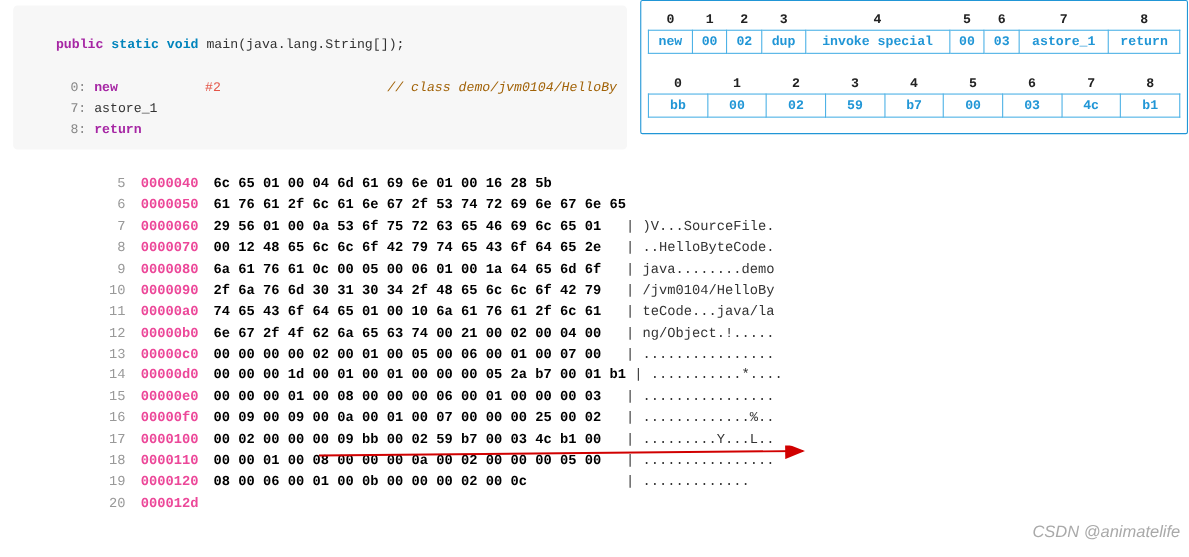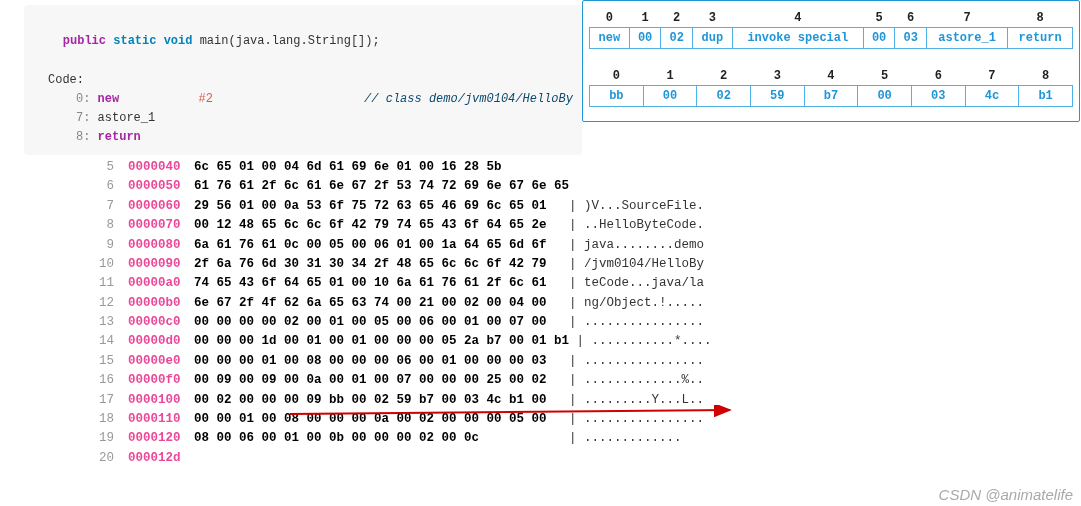--- a/index.html
+++ b/index.html
@@ -7,34 +7,34 @@
     font-family: "Menlo", "Consolas", "Courier New", monospace;
     font-size: 12px;
     background: #fff;
     width: 1081px;
     height: 506px;
     position: relative;
     overflow: hidden;
   }
   .code-panel {
     position: absolute;
-    left: 24px;
+    left: 12px;
     top: 5px;
     width: 558px;
     background: #f7f7f7;
     border-radius: 4px;
     padding: 8px 10px;
     line-height: 1.6;
     color: #888;
   }
   .code-panel .kw-purple { color: #a626a4; font-weight: bold; }
   .code-panel .kw-blue   { color: #0184bc; font-weight: bold; }
   .code-panel .text      { color: #333; }
   .code-panel .num-red   { color: #e45649; }
-  .code-panel .comment   { color: #0c4a6e; font-style: italic; }
+  .code-panel .comment   { color: #a16207; font-style: italic; }
   .code-panel .lbl       { color: #888; }
   .code-row { white-space: pre; }
   .indent1  { padding-left: 14px; }
   .indent2  { padding-left: 42px; }
 
   .tables {
     position: absolute;
     left: 582px;
     top: 0;
     width: 498px;
@@ -87,35 +87,34 @@
     position: absolute;
     left: 290px;
     top: 405px;
     width: 450px;
     height: 20px;
     pointer-events: none;
   }
   .watermark {
     position: absolute;
     right: 8px;
-    bottom: 3px;
+    bottom: 14px;
     color: rgba(140,140,140,0.75);
     font-family: sans-serif;
     font-size: 15px;
     font-style: italic;
   }
 </style>
 </head>
 <body>
 
 <div class="code-panel">
   <div class="code-row">
     <span class="kw-purple">public</span> <span class="kw-blue">static</span> <span class="kw-blue">void</span> <span class="text">main</span><span class="text">(java.lang.String[]);</span>
   </div>
-  <div class="code-row indent1 text">Code:</div>
   <div class="code-row indent2"><span class="lbl">0:</span> <span class="kw-purple">new</span>           <span class="num-red">#2</span>                     <span class="comment">// class demo/jvm0104/HelloBy</span></div>
   <div class="code-row indent2"><span class="lbl">7:</span> <span class="text">astore_1</span></div>
   <div class="code-row indent2"><span class="lbl">8:</span> <span class="kw-purple">return</span></div>
 </div>
 
 <div class="tables">
   <table class="opcode">
     <thead>
         <tr>
       <th>0</th>

